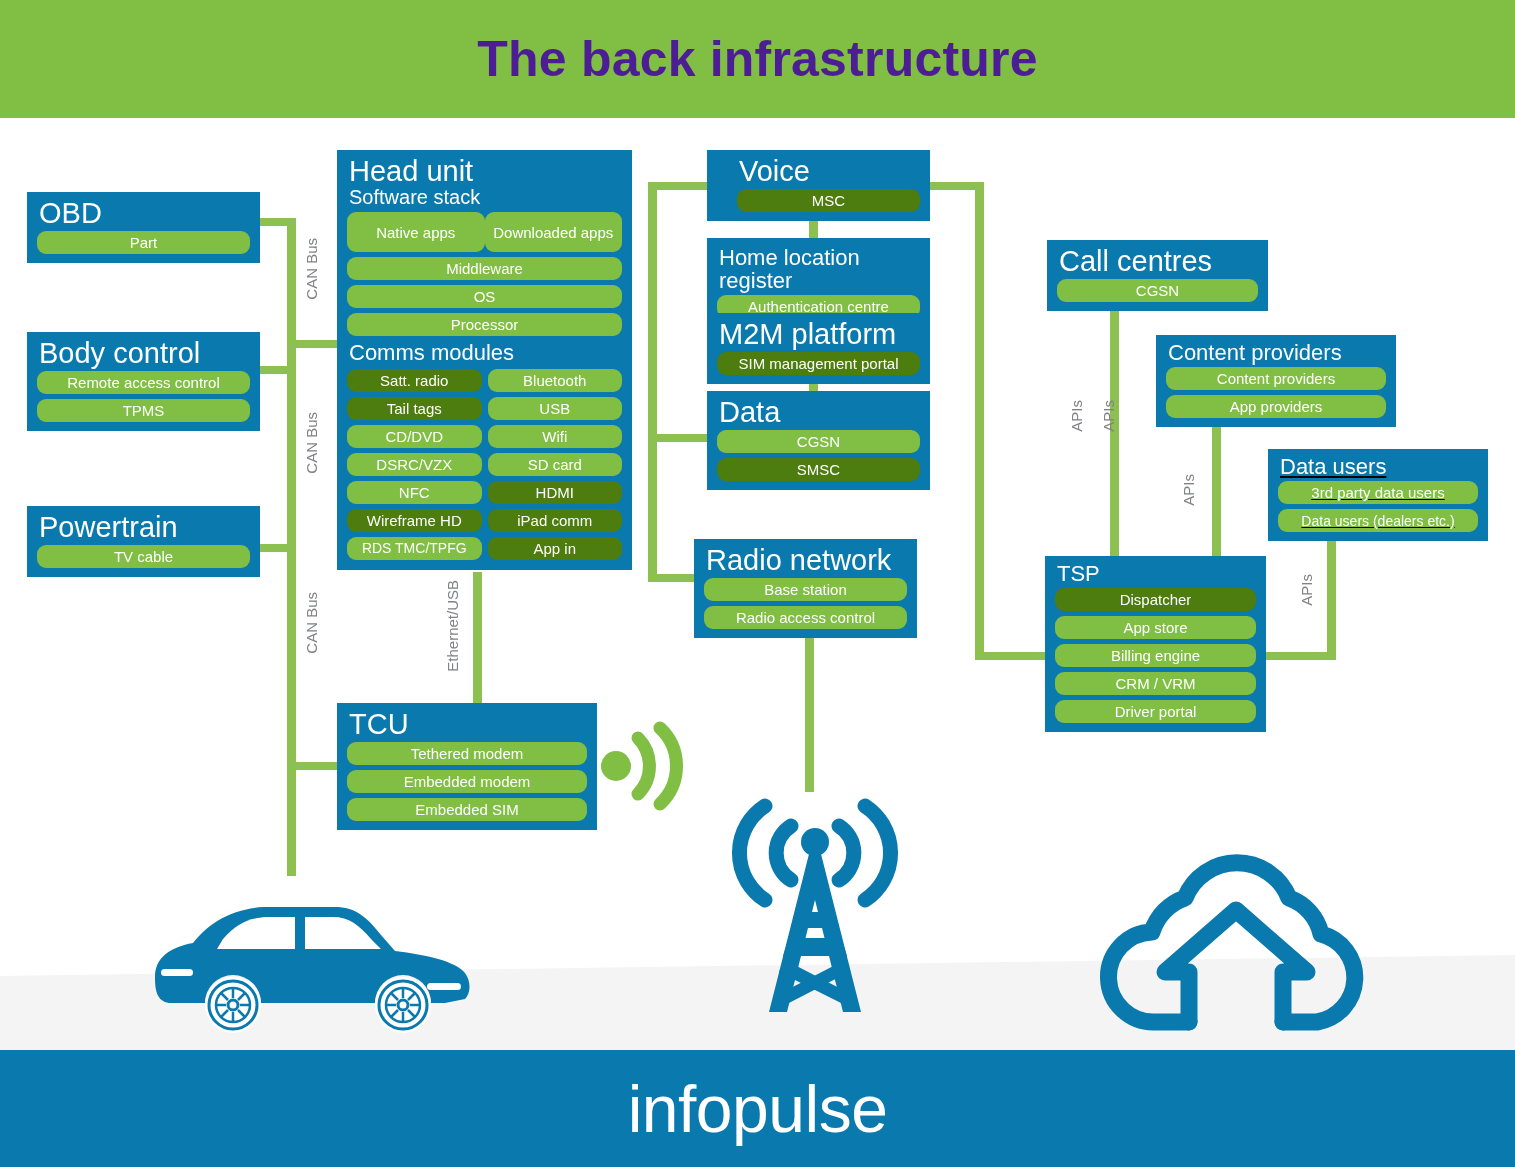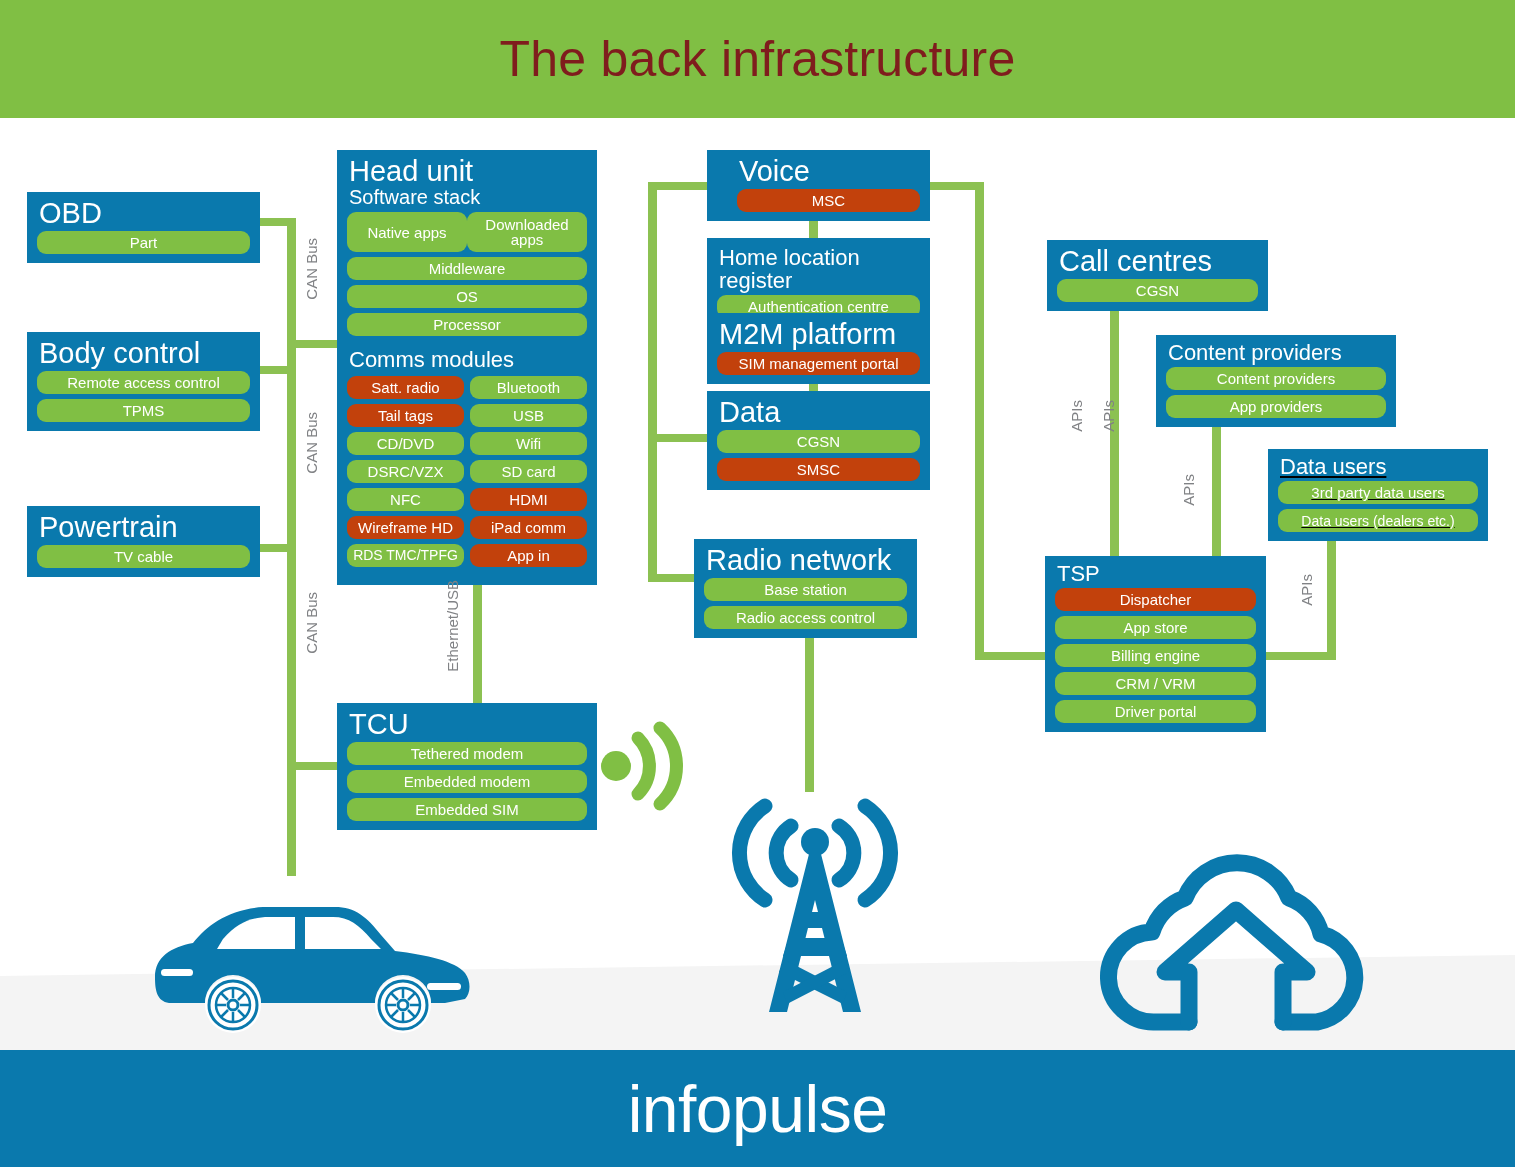--- a/index.html
+++ b/index.html
@@ -10,21 +10,21 @@
     overflow:hidden;
     position:relative;
   }
   
   .header-banner{
     position:absolute;left:0;top:0;width:1515px;height:118px;
     background:#80bf44;
     display:flex;align-items:center;justify-content:center;
   }
   .header-title{
-    color:#7f1d1d;font-size:50px;font-weight:400;letter-spacing:.2px;
+    color:#4c1d95;font-size:50px;font-weight:700;letter-spacing:.2px;
     line-height:1;
   }
   .footer-banner{
     position:absolute;left:0;top:1050px;width:1515px;height:117px;
     background:#0a79ad;
     display:flex;align-items:center;justify-content:center;
   }
   .footer-logo{
     color:#ffffff;font-size:66px;font-weight:400;letter-spacing:-.5px;line-height:1;
   }
@@ -52,21 +52,21 @@
   .t-lg{font-size:29px;}
   .t-md{font-size:22px;}
   .t-sub{font-size:20px;color:#ffffff;margin:-2px 0 4px 2px;line-height:1.05;}
   .pill{
     border-radius:9px;color:#ffffff;font-size:15px;
     display:flex;align-items:center;justify-content:center;
     height:23px;margin-bottom:5px;text-align:center;
     padding:0 6px;box-sizing:border-box;white-space:nowrap;
   }
   .pill.green{background:#80bf44;}
-  .pill.blue{background:#c2410c;}
+  .pill.blue{background:#4d7c0f;}
   .pill:last-child{margin-bottom:0;}
   .row2{display:flex;}
   .row2 .pill{flex:1;margin-bottom:5px;}
   .pill.tall{height:40px;line-height:1.05;}
   .pill.twoline{white-space:normal;line-height:1.04;}
   
   .burst{position:absolute;z-index:3;}
   .icon-art{position:absolute;z-index:2;}
 </style>
 </head>
@@ -125,31 +125,31 @@
   <div class="card-title t-lg">Body control</div>
   <div class="pill green">Remote access control</div>
   <div class="pill green">TPMS</div>
 </div>
 
 <div class="card" style="left:27px;top:506px;width:233px;">
   <div class="card-title t-lg">Powertrain</div>
   <div class="pill green">TV cable</div>
 </div>
 
-<div class="card" style="left:337px;top:150px;width:260px;padding:6px 10px 18px 10px;">
+<div class="card" style="left:337px;top:150px;width:295px;padding:6px 10px 10px 10px;">
   <div class="card-title t-lg">Head unit</div>
   <div class="t-sub">Software stack</div>
   <div class="row2">
     <div class="pill green tall">Native apps</div>
     <div class="pill green tall twoline">Downloaded apps</div>
   </div>
   <div class="pill green">Middleware</div>
   <div class="pill green">OS</div>
   <div class="pill green">Processor</div>
-  <div class="t-sub" style="font-size:22px;margin-top:12px;">Comms modules</div>
+  <div class="t-sub" style="font-size:22px;margin-top:5px;">Comms modules</div>
   <div style="display:flex;gap:6px;">
     <div style="flex:1;">
       <div class="pill blue">Satt. radio</div>
       <div class="pill blue">Tail tags</div>
       <div class="pill green">CD/DVD</div>
       <div class="pill green">DSRC/VZX</div>
       <div class="pill green">NFC</div>
       <div class="pill blue">Wireframe HD</div>
       <div class="pill green" style="font-size:14px;">RDS TMC/TPFG</div>
     </div>

